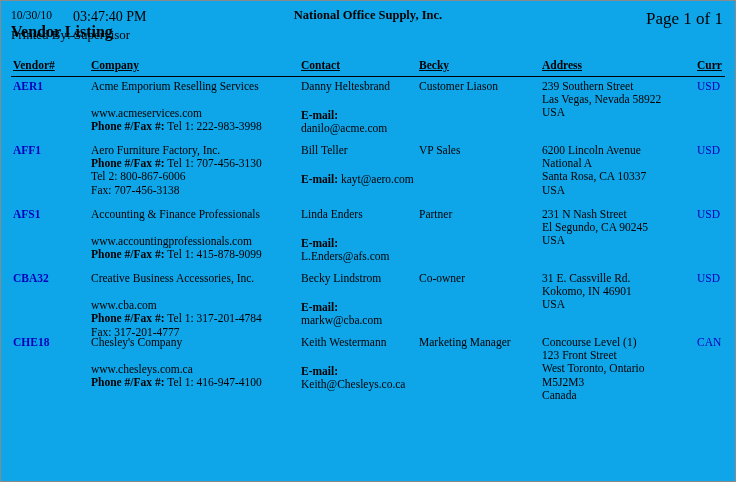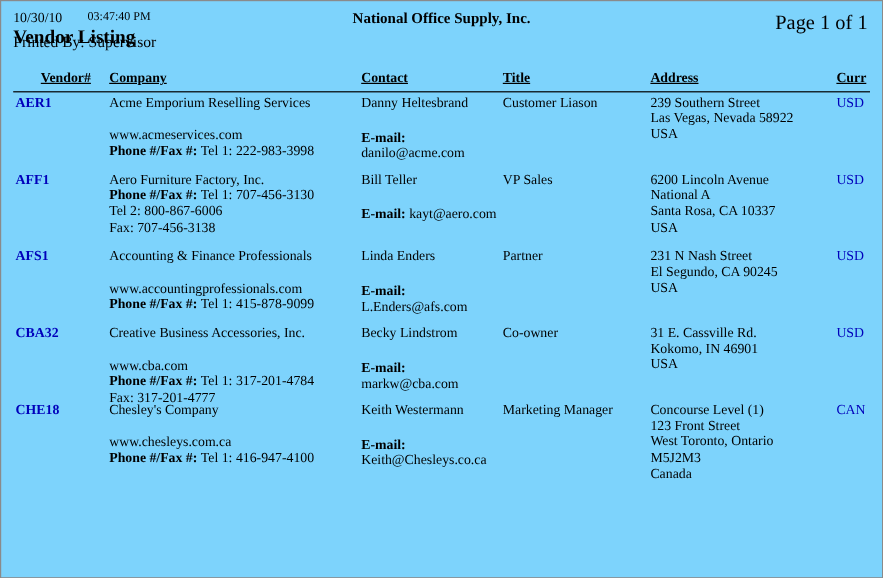--- a/index.html
+++ b/index.html
@@ -14,39 +14,39 @@
     font-size: 11px;
     color: #000000;
     overflow: hidden;
   }
   .page {
     position: relative;
     width: 736px;
     height: 482px;
     box-sizing: border-box;
     border: 1px solid #8a8a8a;
-    background: #7dd3fc;
+    background: #0ea5e9;
     padding: 6px 10px 0 10px;
   }
   
   .hdr {
     position: relative;
     height: 42px;
   }
   .hdr-date {
     position: absolute;
     left: 0;
     top: 2px;
     font-size: 11.5px;
   }
   .hdr-time {
     position: absolute;
     left: 62px;
     top: 2px;
-    font-size: 10px;
+    font-size: 14px;
   }
   .hdr-company {
     position: absolute;
     left: 0;
     right: 0;
     top: 1px;
     text-align: center;
     font-weight: bold;
     font-size: 12.5px;
   }
@@ -77,21 +77,21 @@
     height: 16px;
     margin-top: 10px;
   }
   .col-head span {
     position: absolute;
     top: 0;
     font-weight: bold;
     font-size: 11.5px;
     text-decoration: underline;
   }
-  .c-vendor { left: 2px; margin-left: 21px; }
+  .c-vendor { left: 2px; }
   .c-company { left: 80px; }
   .c-contact { left: 290px; }
   .c-title { left: 408px; }
   .c-address { left: 531px; }
   .c-curr { left: 686px; }
 
   .rule {
     border-top: 1px solid #000000;
     margin: 1px 0 3px 0;
   }
@@ -160,21 +160,21 @@
     <div class="hdr-company">National Office Supply, Inc.</div>
     <div class="hdr-pageinfo">Page 1 of 1</div>
     <div class="hdr-printed">Printed By: Supervisor</div>
     <div class="hdr-title">Vendor Listing</div>
   </div>
 
   <div class="col-head">
     <span class="c-vendor">Vendor#</span>
     <span class="c-company">Company</span>
     <span class="c-contact">Contact</span>
-    <span class="c-title">Title</span>
+    <span class="c-title">Becky</span>
     <span class="c-address">Address</span>
     <span class="c-curr">Curr</span>
   </div>
   <div class="rule"></div>
 
   <div id="rows-container">
       <div class="row">
         <div class="cell vendor">AER1</div>
         <div class="cell company">
           <div>Acme Emporium Reselling Services</div>

